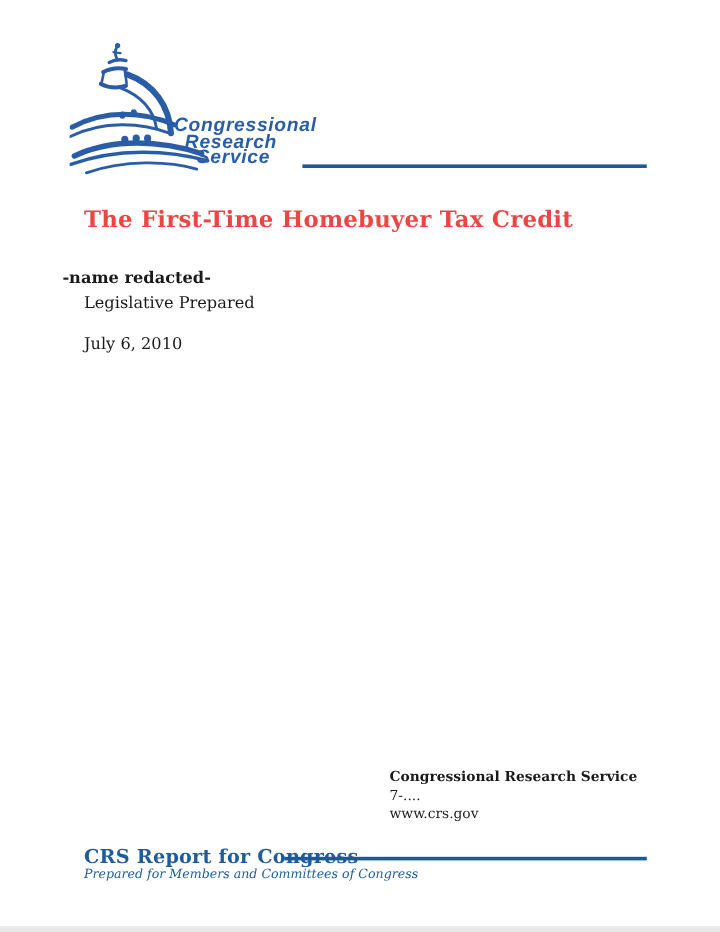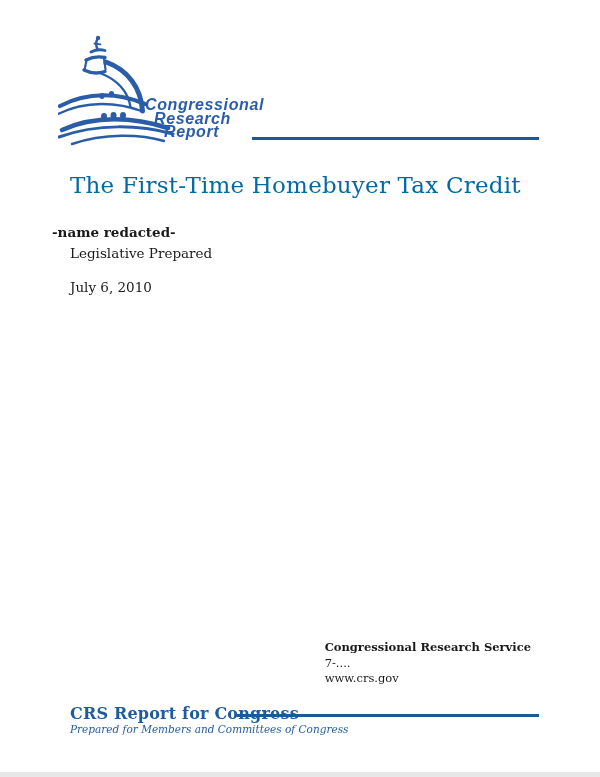--- a/index.html
+++ b/index.html
@@ -46,24 +46,24 @@
     height: 3px;
     background: #1a5a96;
   }
 
   
   .report-title {
     position: absolute;
     left: 70px;
     top: 172px;
     width: 480px;
-    font-size: 23px;
-    font-weight: 400;
+    font-size: 19px;
+    font-weight: 700;
     letter-spacing: 0.2px;
-    color: #0369a1;
+    color: #ef4444;
   }
   .author-name {
     position: absolute;
     left: 52px;
     top: 224px;
     font-size: 13.5px;
     font-weight: 700;
   }
   .author-role {
     position: absolute;
@@ -154,21 +154,21 @@
 
       <path d="M4 96 C36 81 76 83 110 94" stroke-width="4.6"></path>
       <path d="M1 103 C40 89 82 91 115 100" stroke-width="3"></path>
       <path d="M14 110 C46 99 82 100 106 107" stroke-width="2.4"></path>
     </g>
   </svg>
 
   <div class="logo-wordmark">
     <div class="l1">Congressional</div>
     <div class="l2">Research</div>
-    <div class="l3">Report</div>
+    <div class="l3">Service</div>
   </div>
 
   <div class="header-rule"></div>
 
   <h1 class="report-title">The First-Time Homebuyer Tax Credit</h1>
   <div class="author-name">-name redacted-</div>
   <div class="author-role">Legislative Prepared</div>
   <div class="report-date">July 6, 2010</div>
 
   <div class="footer-info">

